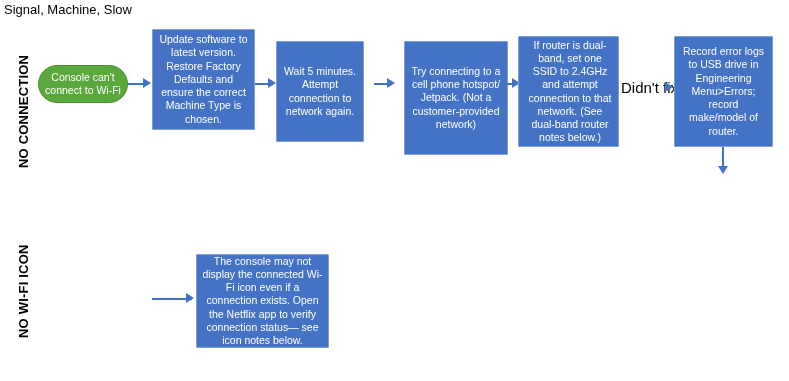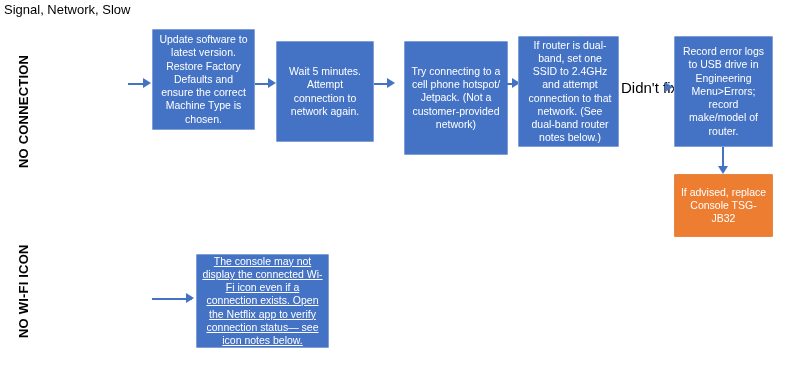--- a/index.html
+++ b/index.html
@@ -109,36 +109,39 @@
     white-space: nowrap;
     padding: 0 1px;
     text-align: center;
   }
 </style>
 </head>
 <body>
 
 <div id="canvas">
 
-  <div class="page-heading">Signal, Network, Slow</div>
+  <div class="page-heading">Signal, Machine, Slow</div>
 
   <div class="vlabel" style="left:16px; top:168px;">NO CONNECTION</div>
 
+  <div class="node node-start" style="left:38px; top:65px; width:90px; height:38px;">
+    <span>Console can't connect to Wi-Fi</span>
+  </div>
 
   <div class="hline" style="left:128px; top:83px; width:17px;"></div>
   <div class="arrow-right" style="left:143px; top:78px;"></div>
 
   <div class="node node-step" style="left:152px; top:29px; width:103px; height:101px;">
     <span>Update software to latest version. Restore Factory Defaults and ensure the correct Machine Type is chosen.</span>
   </div>
 
   <div class="hline" style="left:255px; top:83px; width:17px;"></div>
   <div class="arrow-right" style="left:268px; top:78px;"></div>
 
-  <div class="node node-step" style="left:276px; top:41px; width:98px; height:101px;">
+  <div class="node node-step" style="left:276px; top:41px; width:88px; height:101px;">
     <span>Wait 5 minutes. Attempt connection to network again.</span>
   </div>
 
   <div class="hline" style="left:374px; top:83px; width:17px;"></div>
   <div class="arrow-right" style="left:387px; top:78px;"></div>
 
   <div class="node node-step" style="left:395px; top:41px; width:104px; height:114px;margin-left:9px;">
     <span>Try connecting to a cell phone hotspot/ Jetpack. (Not a customer-provided network)</span>
   </div>
 
@@ -153,27 +156,24 @@
   <div class="edge-label" style="left:620px; top:81px;">Didn't fix?</div>
   <div class="arrow-right" style="left:665px; top:82px;"></div>
 
   <div class="node node-step" style="left:674px; top:36px; width:99px; height:111px;">
     <span>Record error logs to USB drive in Engineering Menu&gt;Errors; record make/model of router.</span>
   </div>
 
   <div class="vline" style="left:722px; top:147px; height:25px;"></div>
   <div class="arrow-down" style="left:718px; top:166px;"></div>
 
-  <div class="node node-end" style="left:674px; top:174px; width:99px; height:63px;">
-    <span>If advised, replace Console TSG-JB32</span>
-  </div>
 
   <div class="vlabel" style="left:16px; top:338px;">NO WI-FI ICON</div>
 
 
   <div class="hline" style="left:152px; top:298px; width:40px;"></div>
   <div class="arrow-right" style="left:186px; top:293px;"></div>
 
-  <div class="node node-step" style="left:196px; top:254px; width:133px; height:94px;text-decoration:underline;">
+  <div class="node node-step" style="left:196px; top:254px; width:133px; height:94px;">
     <span>The console may not display the connected Wi-Fi icon even if a connection exists. Open the Netflix app to verify connection status— see icon notes below.</span>
   </div>
 
 </div>
 
 </body></html>

